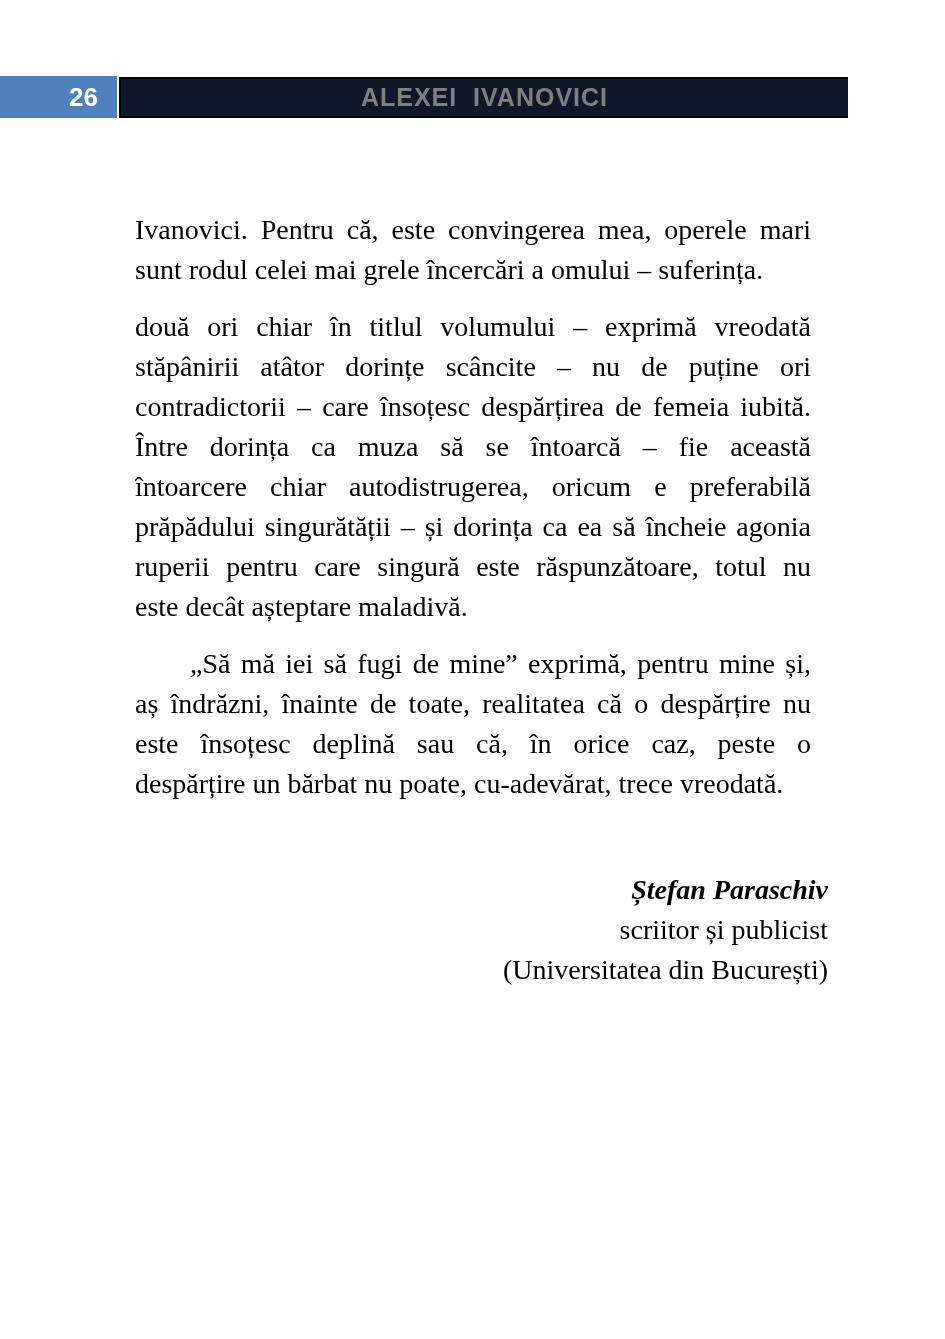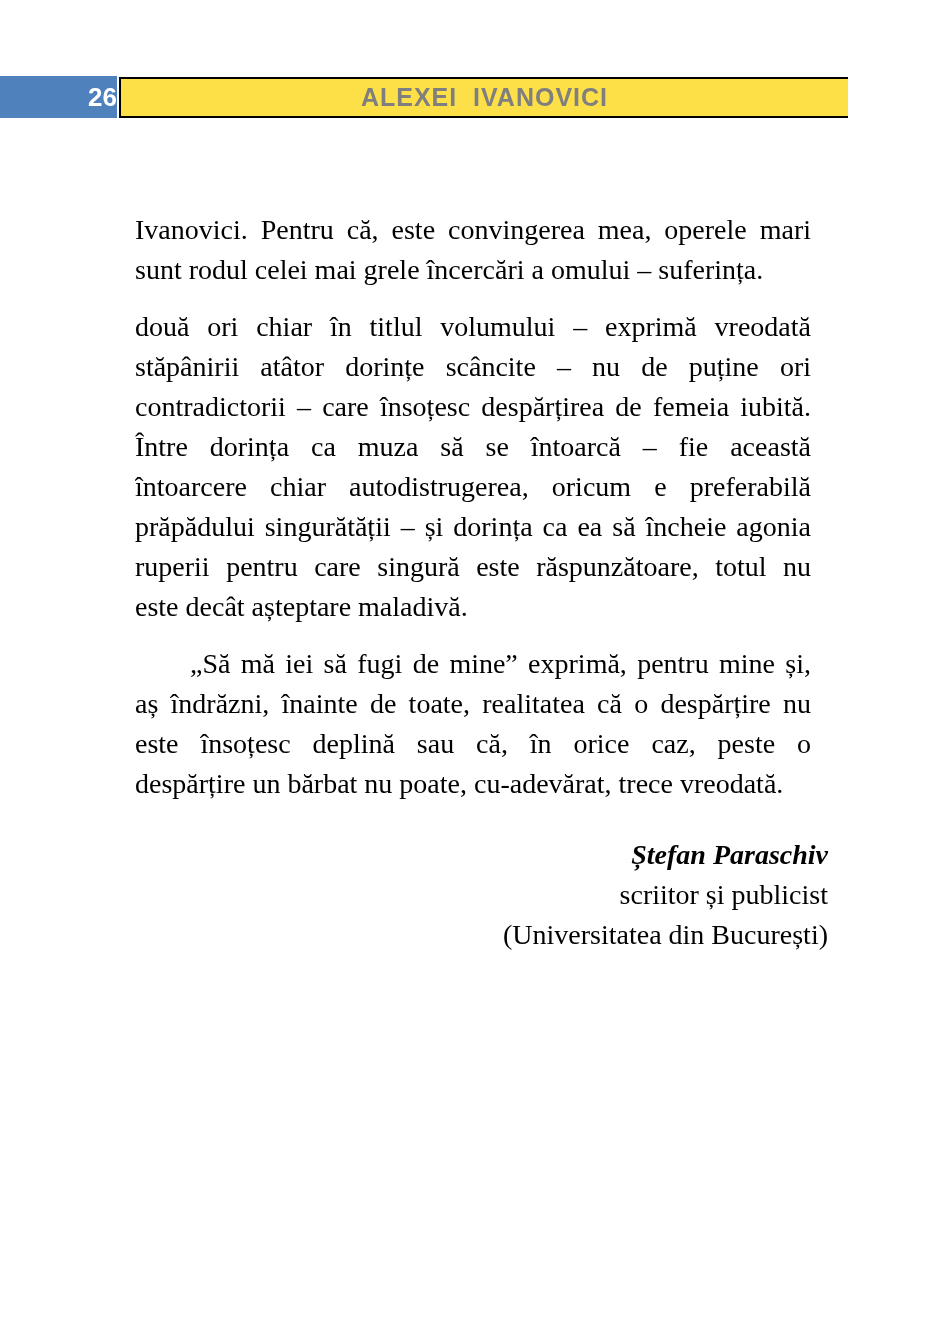--- a/index.html
+++ b/index.html
@@ -24,20 +24,21 @@
     position: absolute;
     left: 0;
     top: 76px;
     width: 117px;
     height: 42px;
     background: #4f81bd;
     box-sizing: border-box;
     display: flex;
     align-items: center;
     justify-content: flex-end;
+    padding-right: 19px;
   }
   .page-num-tab span {
     font-family: "Liberation Sans", sans-serif;
     font-weight: bold;
     font-size: 26px;
     color: #ffffff;
     line-height: 1;
   }
   .header-cell {
     position: absolute;
@@ -45,21 +46,21 @@
     top: 77px;
     width: 729px;
     height: 41px;
     box-sizing: border-box;
     border-top: 2px solid #000000;
     border-bottom: 2px solid #000000;
     border-left: 2px solid #000000;
     display: flex;
     align-items: center;
     justify-content: center;
-    background: #fde047;
+    background: #0f172a;
   }
   .header-cell .running-head {
     font-family: "Liberation Sans", sans-serif;
     font-weight: bold;
     font-size: 25px;
     color: #7f7f7f;
     letter-spacing: 1px;
     white-space: pre;
     line-height: 1;
   }
@@ -80,21 +81,21 @@
     overflow: hidden;
   }
   .line.last {
     text-align-last: left;
   }
   .line.indent {
     padding-left: 55px;
   }
   
   .signature {
-    margin-top: 31px;
+    margin-top: 66px;
     text-align: right;
     font-size: 28px;
     line-height: 40px;
   }
   .sig-name {
     font-weight: bold;
     font-style: italic;
   }
 </style>
 </head>

